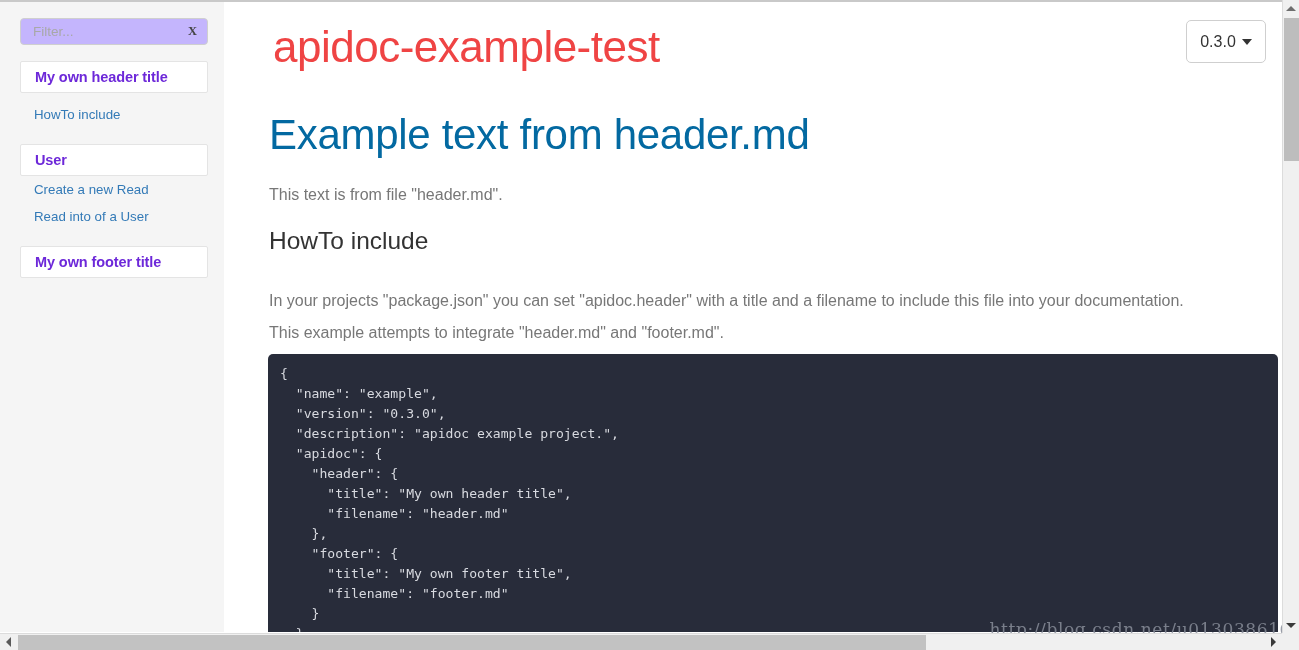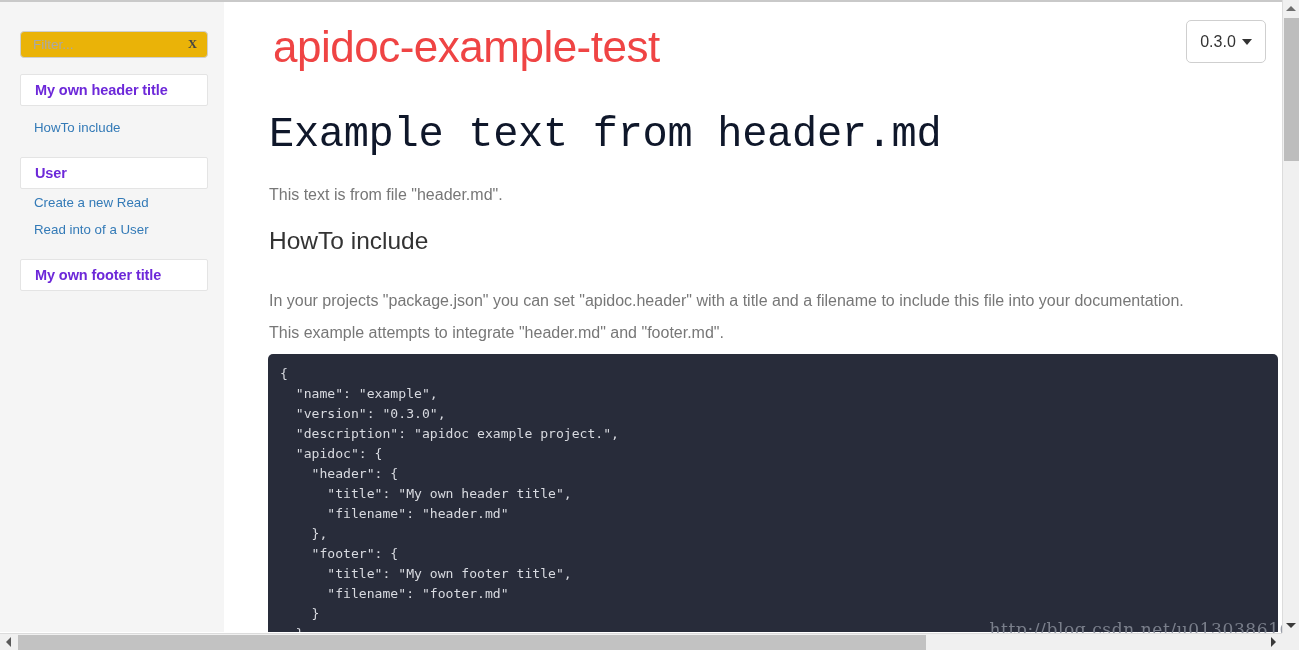--- a/index.html
+++ b/index.html
@@ -32,22 +32,22 @@
     width: 224px;
     height: 630px;
     background: #f5f5f5;
     padding: 12px 12px 0 12px;
     overflow: hidden;
   }
   .filter-wrap {
     position: relative;
     width: 188px;
     height: 27px;
-    margin: 17px 0 0 8px;
-    background: #eab308;
+    margin: 4px 0 0 8px;
+    background: #c4b5fd;
     border: 1px solid #cfcfcf;
     border-radius: 4px;
   }
   .filter-input {
     position: absolute;
     top: 0; left: 0;
     width: 160px; height: 25px;
     border: none; outline: none;
     background: transparent;
     padding: 0 0 0 12px;
@@ -148,24 +148,23 @@
     padding: 12px 0 0 41px;
     font-size: 19px;
     color: #444444;
     font-weight: normal;
   }
   .doc-h1 {
     margin: 0;
     padding: 33px 0 0 41px;
     font-size: 42px;
     font-weight: normal;
-    color: #0f172a;
+    color: #0369a1;
     line-height: 48px;
     letter-spacing: -0.3px;
-    font-family: Liberation Mono, monospace;
   }
   .doc-p {
     margin: 0;
     padding: 0 0 0 41px;
     font-size: 16px;
     color: #777777;
     line-height: 21px;
   }
   .p-1 { padding-top: 25px; }
   .doc-h2 {

